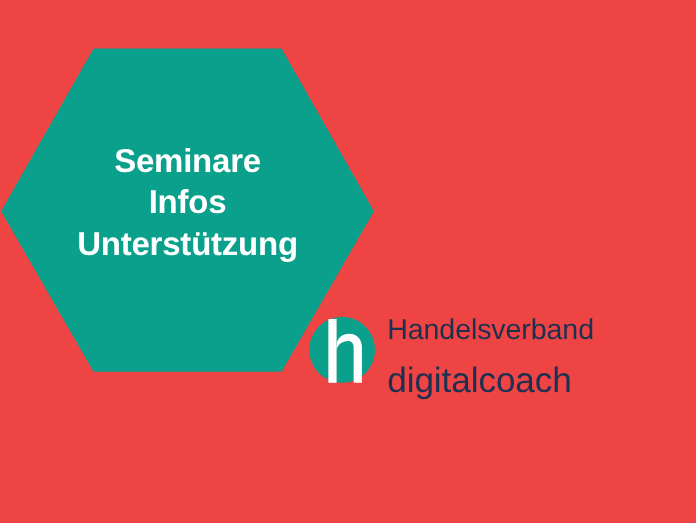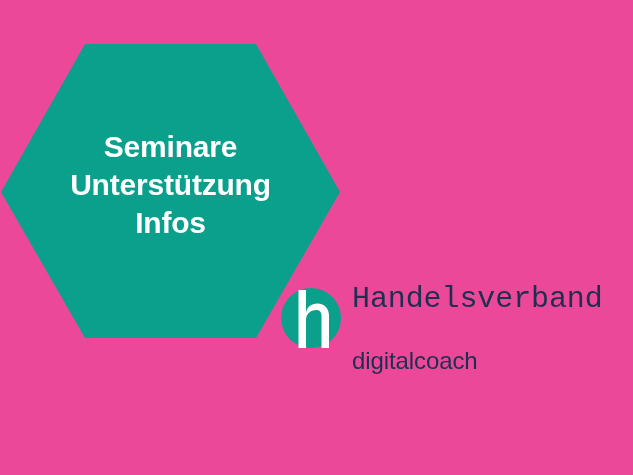--- a/index.html
+++ b/index.html
@@ -4,21 +4,21 @@
 <style>
   html, body {
     margin: 0;
     padding: 0;
     background: #ffffff;
   }
   #canvas {
     position: relative;
     width: 633px;
     height: 475px;
-    background: #ec4899;
+    background: #ef4444;
     overflow: hidden;
     font-family: "Liberation Sans", sans-serif;
   }
 
   
   #hex-badge {
     position: absolute;
     left: 0px;
     top: 42px;
     width: 341px;
@@ -58,54 +58,54 @@
     width: 70px;
     height: 70px;
   }
   #brand-text {
     position: absolute;
     left: 74px;
     top: -1px;
     color: #1e3050;
   }
   .brand-line-main {
-    font-family: Liberation Mono, monospace;
+    font-family: Liberation Sans, sans-serif;
     font-weight: normal;
-    font-size: 30px;
+    font-size: 26px;
     line-height: 36px;
     color: #1e3050;
     white-space: nowrap;
     letter-spacing: -0.1px;
   }
   .brand-line-sub {
     font-family: "Liberation Sans", sans-serif;
     font-weight: normal;
-    font-size: 24px;
+    font-size: 32px;
     line-height: 30px;
     color: #1e3050;
     white-space: nowrap;
-    margin-top: 29px;
+    margin-top: 13px;
     letter-spacing: -0.1px;
   }
 </style>
 </head>
 <body>
 
 <div id="canvas">
 
   <div id="hex-badge">
 
     <svg id="hex-shape" viewBox="0 0 341 298" preserveAspectRatio="none">
       <polygon points="1,150 85,2 256,2 340,150 256,296 85,296" fill="#0ba08c"></polygon>
     </svg>
 
     <div id="hex-text">
       <span class="hex-line">Seminare</span>
+      <span class="hex-line">Infos</span>
       <span class="hex-line">Unterstützung</span>
-      <span class="hex-line">Infos</span>
     </div>
 
   </div>
 
   <div id="brand-logo">
 
     <svg id="brand-mark" viewBox="0 0 70 70">
 
       <circle cx="33" cy="36" r="30" fill="#0ba08c"></circle>
 

